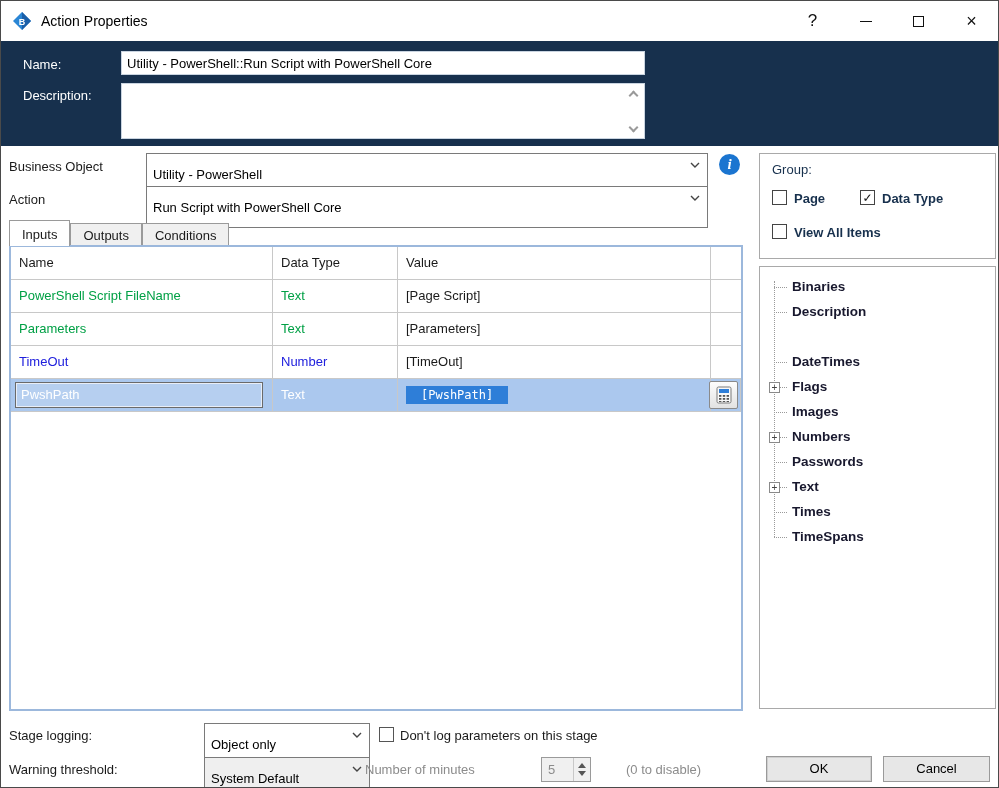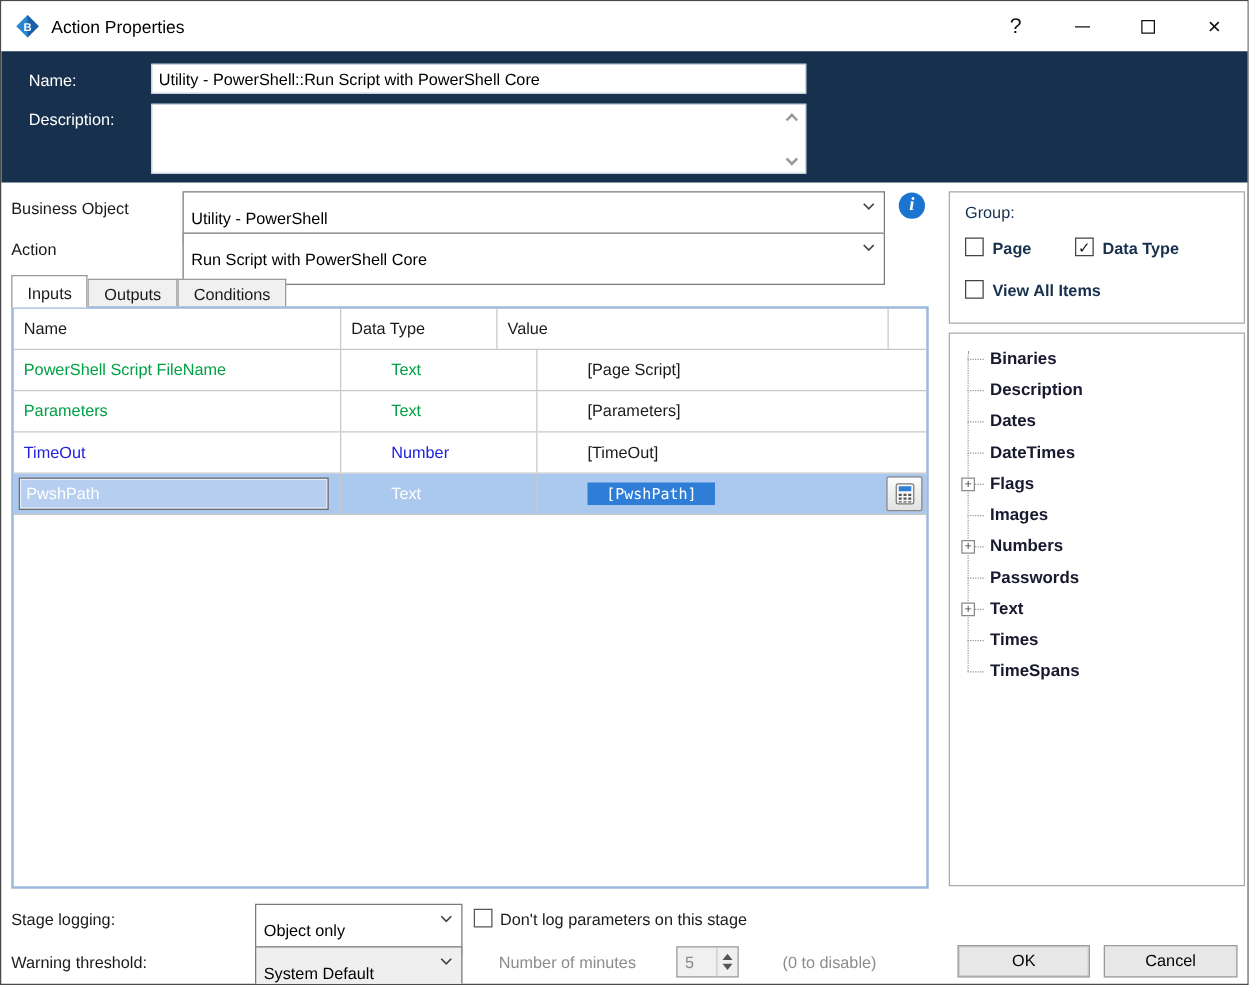--- a/index.html
+++ b/index.html
@@ -39,21 +39,21 @@
   .tabstrip { position:absolute; left:8px; top:219px; display:flex; align-items:flex-end; height:26px; }
   .tab { border:1px solid #9a9a9a; border-bottom:none; background:#f0f0f0; padding:4px 12px 4px 12px; height:23px; font-size:13px; color:#1a1a1a; }
   .tab.active { background:#fff; height:26px; padding-top:6px; position:relative; z-index:3; }
 
   
   .inputs-table { position:absolute; left:8px; top:244px; width:734px; height:466px; border:2px solid #9cb8dc; background:#fff; }
   .t-row { display:grid; grid-template-columns:262px 125px 313px 1fr; border-bottom:1px solid #c8c8c8; }
   .t-head { height:33px; line-height:32px; }
   .t-cell { padding-left:8px; border-right:1px solid #c8c8c8; overflow:hidden; white-space:nowrap; }
   .t-cell:last-child { border-right:none; }
-  .t-data { height:33px; line-height:32px;gap:32px; }
+  .t-data { height:33px; line-height:32px; }
   .t-row.selected { background:#abc8ee; color:#fff; position:relative; }
   .edit-box { display:inline-block; width:248px; height:26px; line-height:24px; margin-top:3px; margin-left:-4px; padding-left:5px; border:1px solid #6a6a6a; box-shadow:inset 0 0 0 1px #e8eef8; background:#b6cff0; color:#fff; }
   .value-mono { font-family:"DejaVu Sans Mono", monospace; font-size:12px; background:#2e7ed8; color:#fff; padding:2px 15px; }
   .calc-btn { position:absolute; right:3px; top:2px; width:29px; height:28px; border:1px solid #8a8a8a; background:linear-gradient(#fdfdfd,#e2e2e2); border-radius:2px; display:flex; align-items:center; justify-content:center; }
 
   
   .group-panel { position:absolute; left:758px; top:152px; width:237px; height:106px; border:1px solid #a9a9a9; background:#fff; }
   .group-title { position:absolute; left:12px; top:8px; color:#17304d; }
   .cb { position:absolute; width:15px; height:15px; border:1px solid #444; background:#fff; text-align:center; line-height:14px; font-size:12px; color:#111; }
   .cb-label { position:absolute; color:#17304d; font-weight:bold; }
@@ -215,24 +215,20 @@
   <div class="tree-panel">
     <div class="tree-vline"></div>
     <div class="tree-item" style="top:8px;">
         <span class="tree-connector"></span>
         <span class="tree-label">Binaries</span>
       </div>
     <div class="tree-item" style="top:33px;">
         <span class="tree-connector"></span>
         <span class="tree-label">Description</span>
       </div>
-    <div class="tree-item" style="top:58px;">
-        <span class="tree-connector"></span>
-        <span class="tree-label">Dates</span>
-      </div>
     <div class="tree-item" style="top:83px;">
         <span class="tree-connector"></span>
         <span class="tree-label">DateTimes</span>
       </div>
     <div class="tree-item" style="top:108px;">
         <span class="tree-connector"></span>
         <span class="expander">+</span>
         <span class="tree-label">Flags</span>
       </div>
     <div class="tree-item" style="top:133px;">
@@ -277,21 +273,21 @@
 
   <span class="footer-label" style="position:absolute; left:8px; top:761px;">Warning threshold:</span>
   <div class="combo" style="left:203px; top:756px; width:166px; background:#efefef;">
     <span>System Default</span>
     <span class="chevron">
       <svg class="chevron-svg" width="10" height="6" viewBox="0 0 10 6">
           <polyline points="1,1 5,5 9,1" fill="none" stroke="#444" stroke-width="1.4"></polyline>
         </svg>
     </span>
   </div>
-  <span class="footer-label grey" style="position:absolute; left:398px; top:761px;">Number of minutes</span>
+  <span class="footer-label grey" style="position:absolute; left:364px; top:761px;">Number of minutes</span>
   <div class="spin">
     <span class="spin-val">5</span>
     <span class="spin-arrows">
       <span class="tri-up"></span>
       <span class="tri-dn"></span>
     </span>
   </div>
   <span class="footer-label grey" style="position:absolute; left:625px; top:761px;">(0 to disable)</span>
 
   <div class="btn btn-ok">OK</div>

